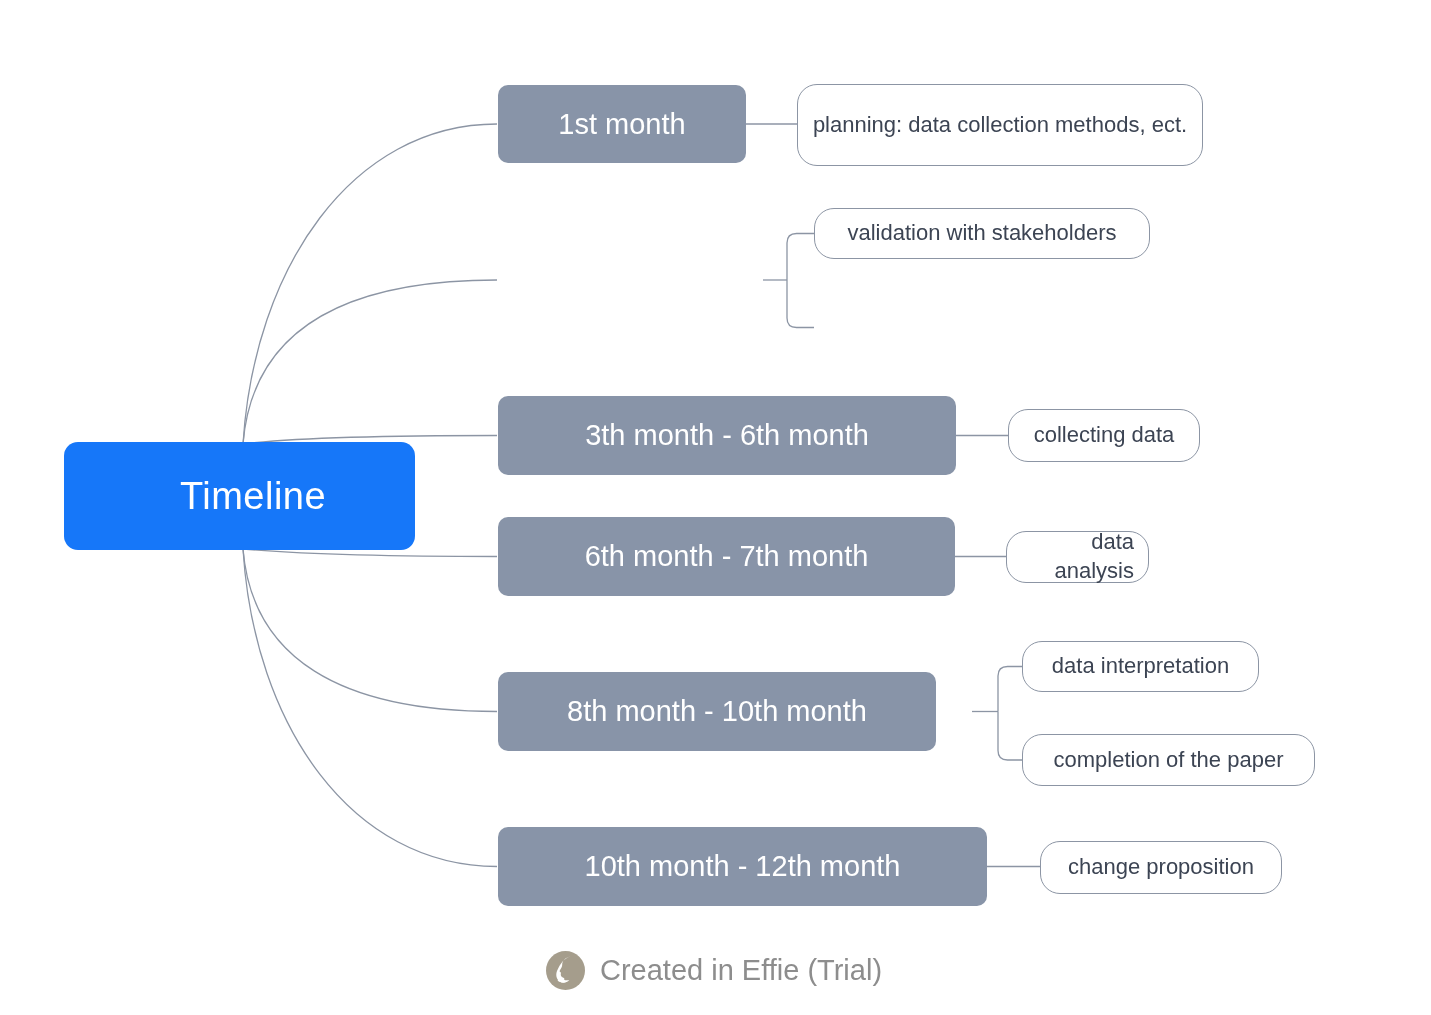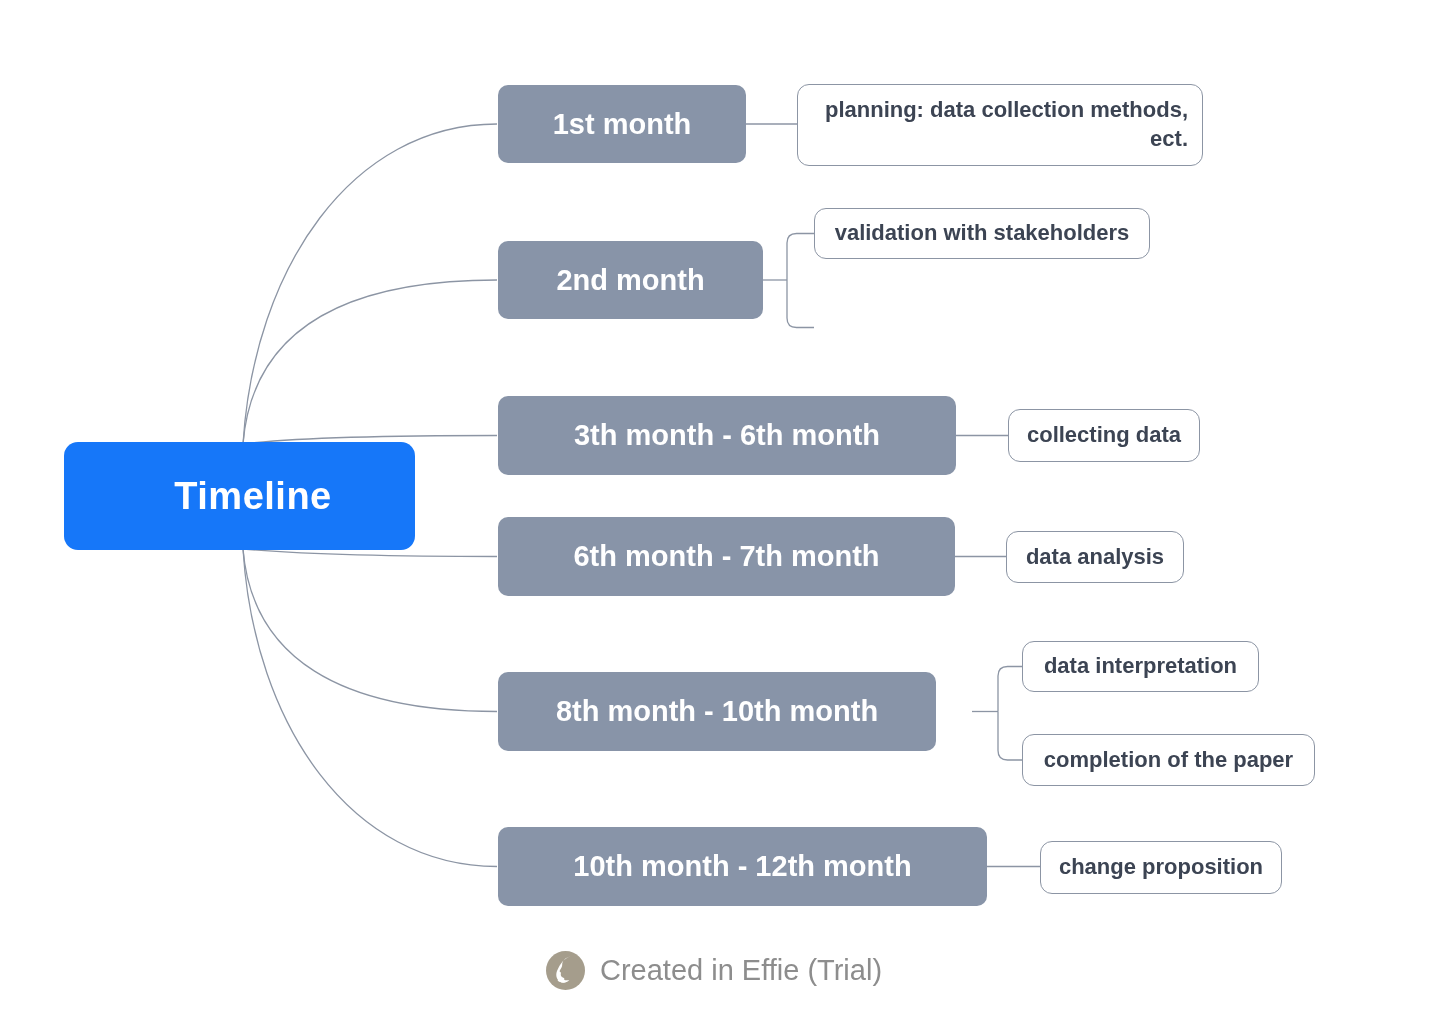--- a/index.html
+++ b/index.html
@@ -7,35 +7,35 @@
     width:1431px;height:1015px;position:relative;overflow:hidden;
     background:#ffffff;
     font-family:"Liberation Sans", sans-serif;
   }
   .stage{position:absolute;inset:0;}
   svg.wires{position:absolute;left:0;top:0;pointer-events:none;}
   .edge{fill:none;stroke:var(--connector,#8C95A4);stroke-width:1.3px;}
 
   .node{
     position:absolute;display:flex;align-items:center;justify-content:center;
-    box-sizing:border-box;text-align:right;font-weight:bold;
+    box-sizing:border-box;text-align:right;
   }
   .root-node{
     background:var(--root-fill,#1677FF);color:var(--root-text,#fff);
     border-radius:14px;font-size:38px;letter-spacing:.5px;
   }
   .branch-node{
     background:var(--branch-fill,#8894A8);color:var(--branch-text,#fff);
     border-radius:10px;font-size:29px;
   }
   .child-node{
     background:var(--child-bg,#fff);
     border:1.3px solid var(--child-border,#8C95A4);
     color:var(--child-text,#3C4453);
-    border-radius:12px;font-size:22px;line-height:1.3;
+    border-radius:20px;font-size:22px;line-height:1.3;
     padding:4px 14px;
   }
   .footer{
     position:absolute;left:546px;top:951px;
     display:flex;align-items:center;gap:15px;
   }
   .footer .caption{
     font-size:29px;color:var(--footer-text,#8D8D8D);
   }
   .logo{width:39px;height:39px;display:block;}
@@ -66,23 +66,20 @@
     <path class="edge" d="M987,866.5 L1040,866.5"></path>
   </svg>
 
   <div class="node root-node" style="left:64px;top:442px;width:351px;height:108px;padding-left:27px;">
     <span>Timeline</span>
   </div>
 
   <div class="node branch-node" style="left:498px;top:85px;width:248px;height:78px;">
     <span>1st month</span>
   </div>
-  <div class="node branch-node" style="left:498px;top:241px;width:265px;height:78px;">
-    <span>2nd month</span>
-  </div>
   <div class="node branch-node" style="left:498px;top:396px;width:458px;height:79px;">
     <span>3th month - 6th month</span>
   </div>
   <div class="node branch-node" style="left:498px;top:517px;width:457px;height:79px;">
     <span>6th month - 7th month</span>
   </div>
   <div class="node branch-node" style="left:498px;top:672px;width:438px;height:79px;">
     <span>8th month - 10th month</span>
   </div>
   <div class="node branch-node" style="left:498px;top:827px;width:489px;height:79px;">
@@ -91,21 +88,21 @@
 
   <div class="node child-node" style="left:797px;top:84px;width:406px;height:82px;">
     <span>planning: data collection methods, ect.</span>
   </div>
   <div class="node child-node" style="left:814px;top:208px;width:336px;height:51px;">
     <span>validation with stakeholders</span>
   </div>
   <div class="node child-node" style="left:1008px;top:409px;width:192px;height:53px;">
     <span>collecting data</span>
   </div>
-  <div class="node child-node" style="left:1006px;top:531px;width:178px;height:52px;">
+  <div class="node child-node" style="left:1006px;top:531px;width:143px;height:52px;">
     <span>data analysis</span>
   </div>
   <div class="node child-node" style="left:1022px;top:641px;width:237px;height:51px;">
     <span>data interpretation</span>
   </div>
   <div class="node child-node" style="left:1022px;top:734px;width:293px;height:52px;">
     <span>completion of the paper</span>
   </div>
   <div class="node child-node" style="left:1040px;top:841px;width:242px;height:53px;">
     <span>change proposition</span>

